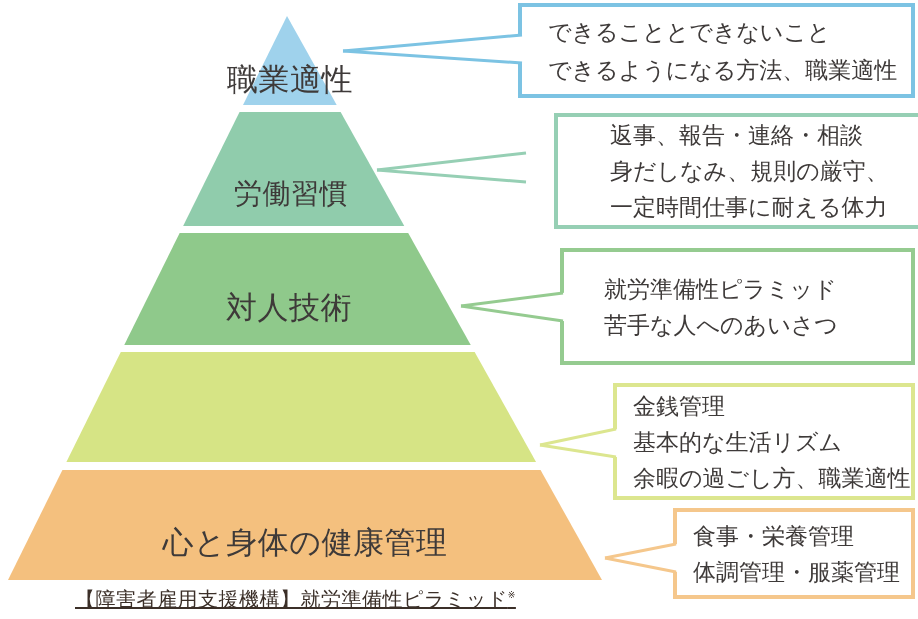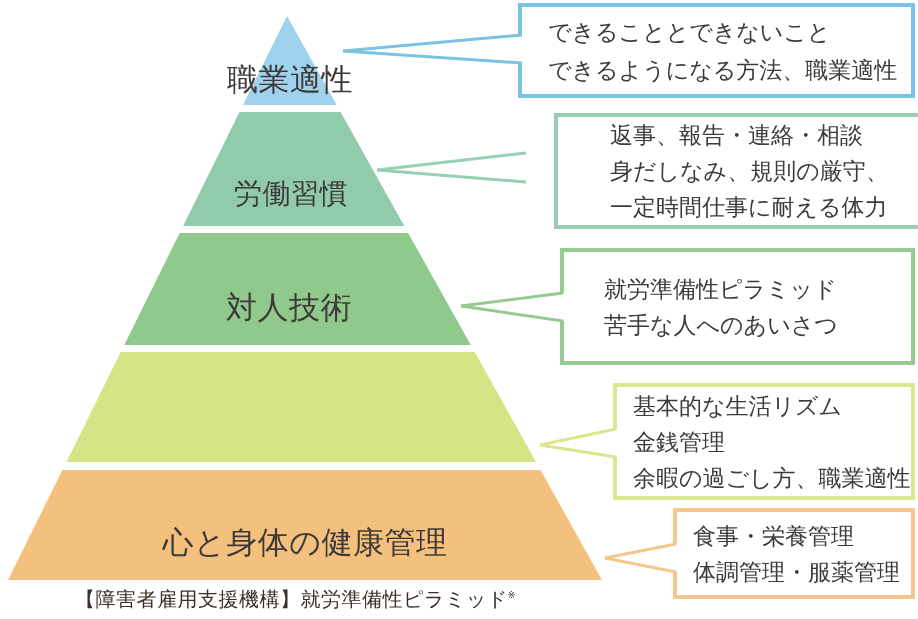--- a/index.html
+++ b/index.html
@@ -22,21 +22,21 @@
   .callout{
     position:absolute;box-sizing:border-box;background:#ffffff;border:4px solid;
     display:flex;flex-direction:column;justify-content:center;z-index:1;
   }
   .cline{font-size:23px;line-height:36px;white-space:nowrap;color:#3E3A39;}
   
   .tail{position:absolute;z-index:2;overflow:visible;}
   
   .caption{
     position:absolute;left:75px;top:586px;font-size:20px;color:#3B2F28;
-    white-space:nowrap;letter-spacing:0.5px;
+    white-space:nowrap;letter-spacing:0.5px;text-decoration:underline;
   }
   .caption sup{font-size:9px;vertical-align:super;}
 </style>
 </head>
 <body>
 
 <div class="stage">
 
   <div class="pyramid">
     <div class="band" style="top: 0px; height: 89px; background: rgb(159, 210, 236);"></div>
@@ -63,22 +63,22 @@
     <div class="cline">身だしなみ、規則の厳守、</div>
     <div class="cline">一定時間仕事に耐える体力</div>
   </div>
 
   <div class="callout" style="left: 560px; top: 248px; width: 355px; height: 117px; padding-left: 40px; border-color: rgb(149, 203, 144);">
     <div class="cline">就労準備性ピラミッド</div>
     <div class="cline">苦手な人へのあいさつ</div>
   </div>
 
   <div class="callout" style="left: 613px; top: 383px; width: 302px; height: 117px; padding-left: 16px; border-color: rgb(220, 230, 143);">
+    <div class="cline">金銭管理</div>
     <div class="cline">基本的な生活リズム</div>
-    <div class="cline">金銭管理</div>
     <div class="cline">余暇の過ごし方、職業適性</div>
   </div>
 
   <div class="callout" style="left: 673px; top: 508px; width: 242px; height: 91px; padding-left: 16px; border-color: rgb(245, 199, 140);">
     <div class="cline">食事・栄養管理</div>
     <div class="cline">体調管理・服薬管理</div>
   </div>
 
   <svg class="tail" style="left:343px;top:30px" width="185" height="42">
     <polygon points="0,21 185,4 185,34" fill="#ffffff"></polygon>

